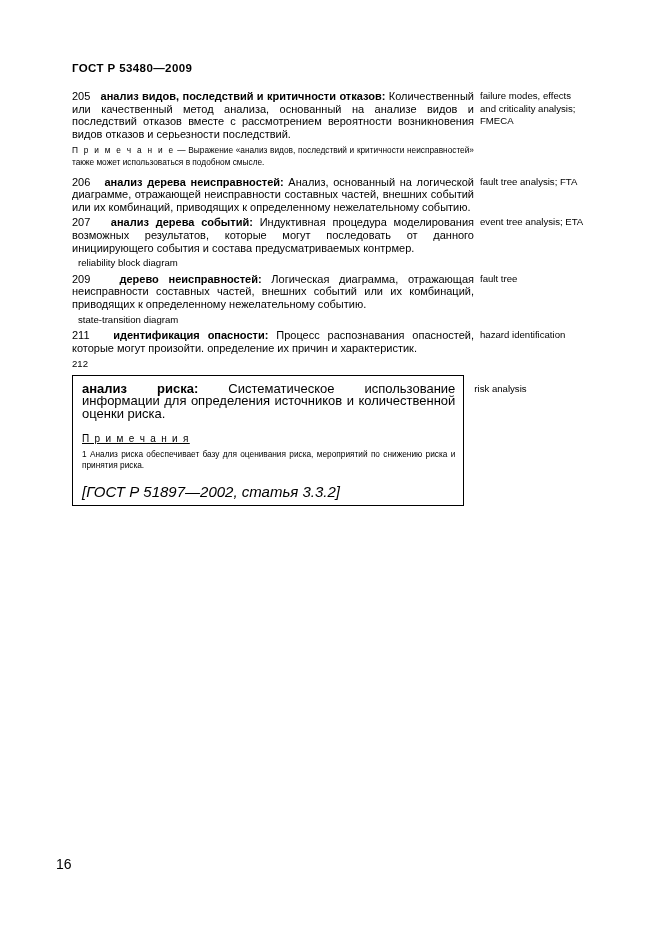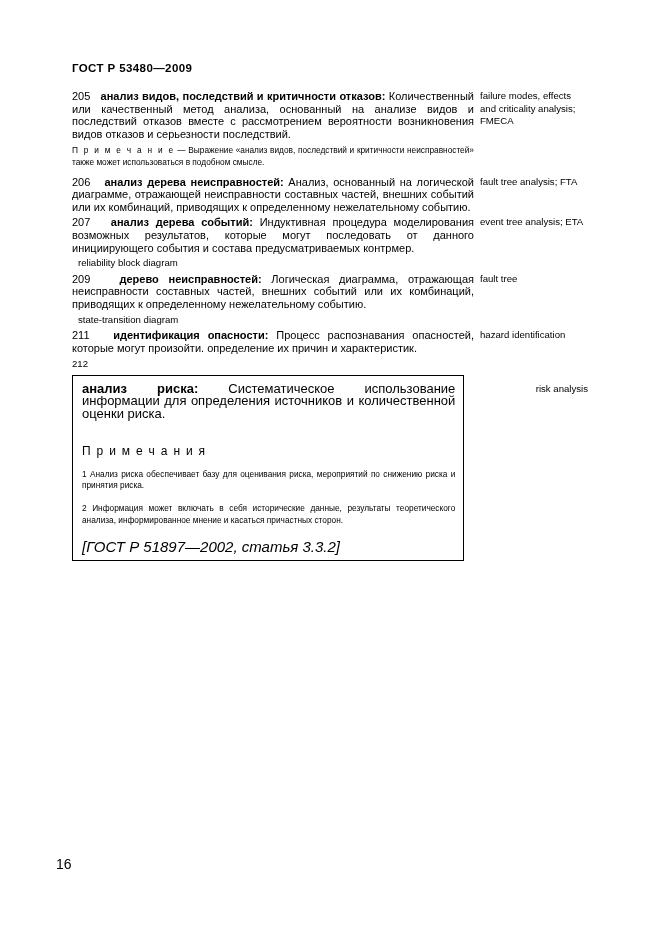--- a/index.html
+++ b/index.html
@@ -90,38 +90,38 @@
     border: 1px solid #000;
     padding: 7px 8px 7px 9px;
     box-sizing: border-box;
   }
   .box-eng {
     width: 116px;
     padding-left: 10px;
     font-size: 9.6px;
     line-height: 12.6px;
     padding-top: 8px;
-    text-align: right;
   }
   .box-def {
     font-size: 13px;
     line-height: 12.6px;
     text-align: justify;
   }
   .box-notes-title {
-    font-size: 12px;
+    font-size: 10px;
     line-height: 12px;
-    margin-top: 24px;
+    margin-top: 12px;
     letter-spacing: 1.3px;
+    text-decoration: underline;
   }
   .box-note {
     font-size: 8.3px;
     line-height: 11.4px;
     text-align: justify;
-    margin-top: 12px;
+    margin-top: 4px;
   }
   .box-src {
     font-size: 15px;
     line-height: 12px;
     margin-top: 15px;
     font-style: italic;
   }
   .page-number {
     position: absolute;
     left: 56px;
@@ -192,21 +192,20 @@
 
     <div class="bare-num">212</div>
 
     <div class="boxwrap">
       <div class="box">
         <div class="box-def">
           <span class="term">анализ риска:</span><span> Систематическое использование информации для определения источников и количественной оценки риска.</span>
         </div>
         <div class="box-notes-title">П р и м е ч а н и я</div>
         <div class="box-note">1  Анализ риска обеспечивает базу для оценивания риска, мероприятий по снижению риска и принятия риска.</div>
-        <div class="box-note">2  Информация может включать в себя исторические данные, результаты теоретического анализа, информированное мнение и касаться причастных сторон.</div>
         <div class="box-src">[ГОСТ Р 51897—2002, статья 3.3.2]</div>
       </div>
       <div class="box-eng">risk analysis</div>
     </div>
 
   </div>
 
   <div class="page-number">16</div>
 
 </div>

